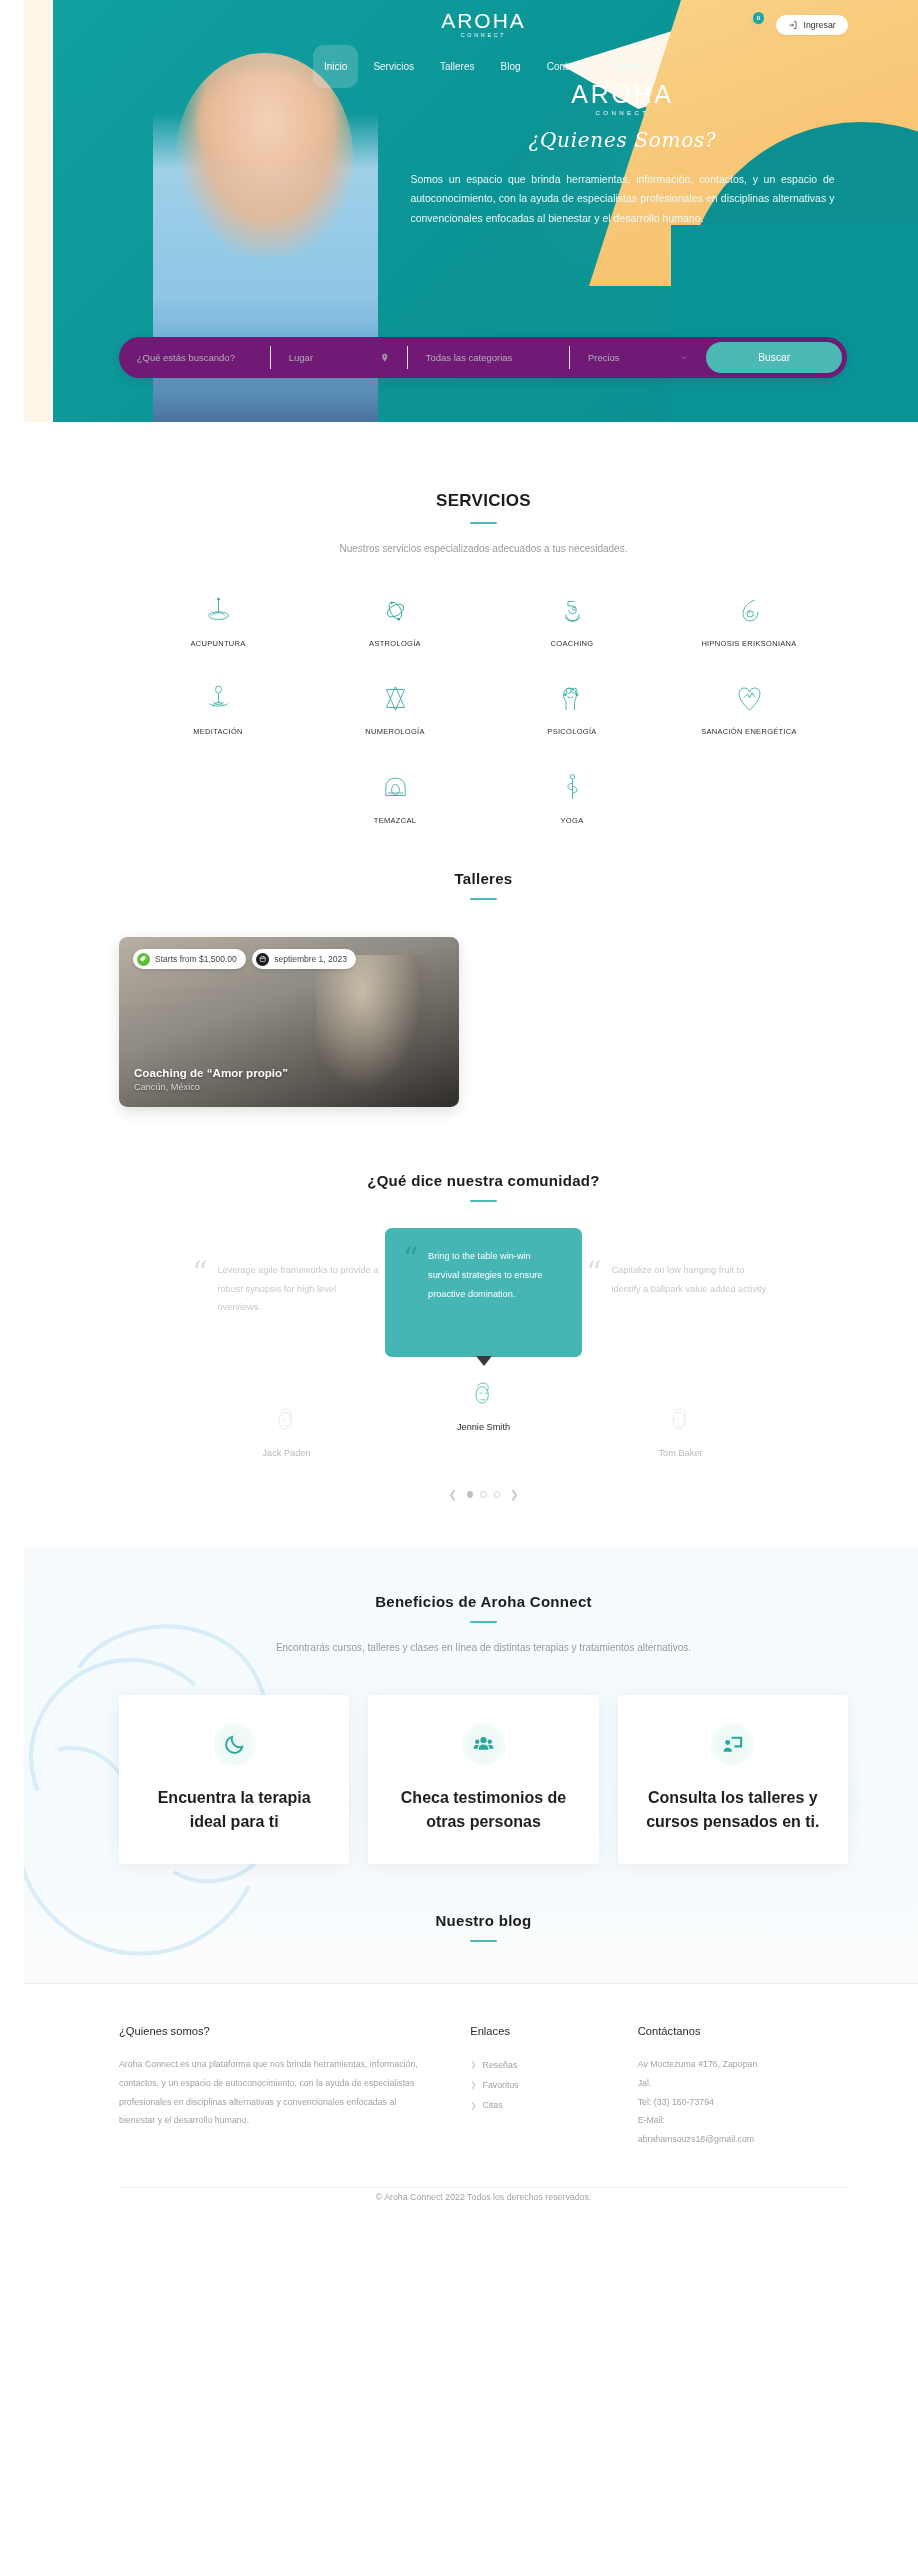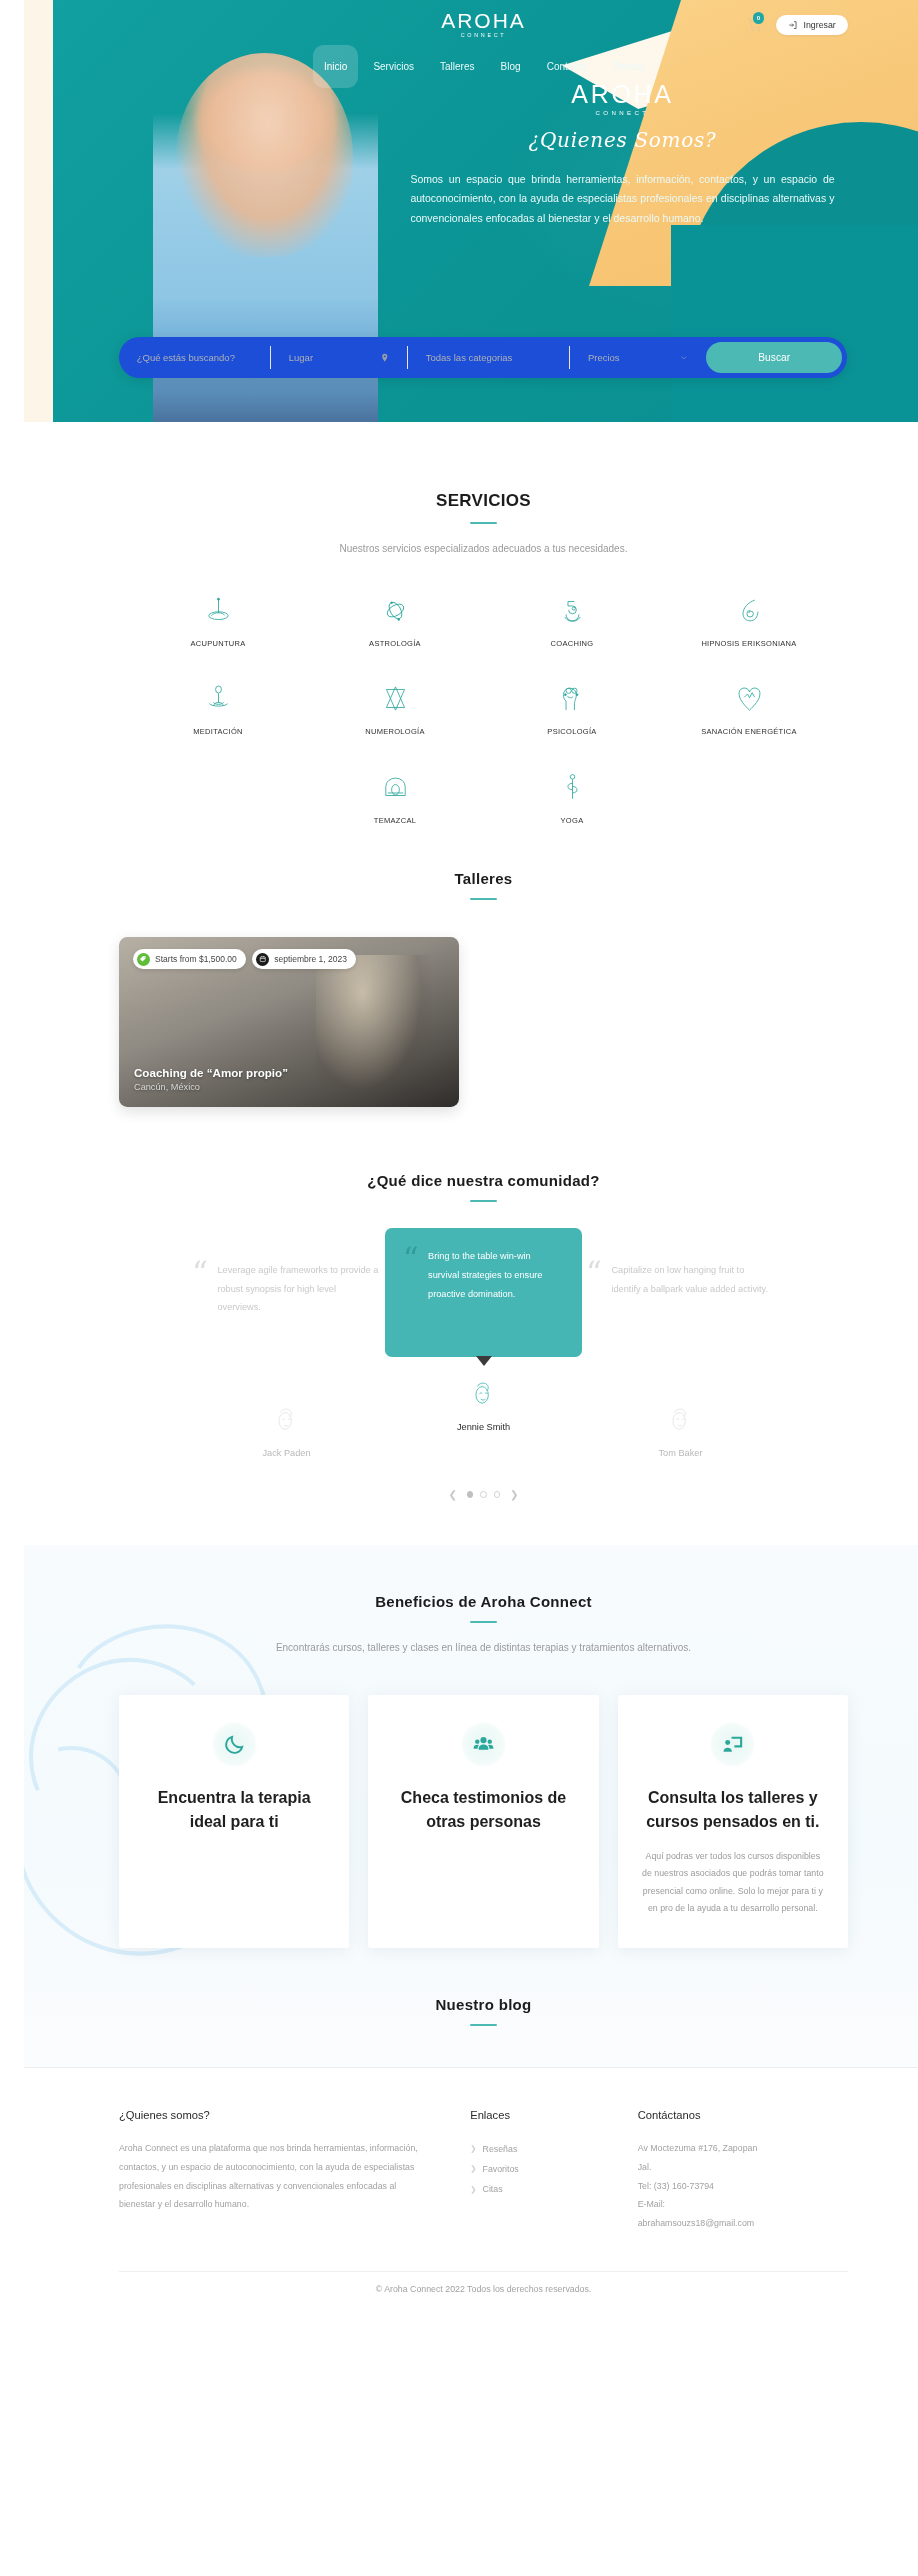--- a/index.html
+++ b/index.html
@@ -110,21 +110,21 @@
   .hero-script{
     color:#fff;font-family:"DejaVu Serif", serif;font-style:italic;font-size:20px;margin-top:12.2px;letter-spacing:0.7px;
   }
   .hero-para{
     color:#eafaf9;font-size:10.5px;line-height:1.85;margin-top:17.7px;text-align:justify;
     padding:0 5.4px;
   }
 
   
   .searchbar{
-    position:absolute;left:95px;top:337px;width:728px;height:41px;background:#1d4ed8;border-radius:23px;
+    position:absolute;left:95px;top:337px;width:728px;height:41px;background:#701a75;border-radius:23px;
     display:flex;align-items:center;z-index:25;box-shadow:0 2.7px 12.2px rgba(0,0,0,.10);
   }
   .sb-field{
     flex:1;display:flex;align-items:center;justify-content:space-between;padding:0 17.7px;
     height:23px;border-right:0.7px solid #e8e8e8;color:#aeb1b3;font-size:9.5px;
   }
   .sb-field:nth-child(1){flex:1.15;}
   .sb-field:nth-child(3){flex:1.25;border-right:0.7px solid #e8e8e8;}
   .sb-field.last{border-right:none;}
   .sb-btn{
@@ -246,21 +246,21 @@
   }
   .foot-grid{display:flex;gap:0;}
   .foot-col-1{width:381px;padding-right:48px;}
   .foot-col-2{width:184px;}
   .foot-col-3{width:231px;}
   .foot-h{font-size:11.2px;color:#2a2a2a;margin-bottom:17.7px;}
   .foot-p{font-size:8.8px;line-height:2.15;color:#a2a2a2;}
   .foot-link{font-size:8.8px;color:#a2a2a2;line-height:2.3;display:flex;align-items:center;gap:6.1px;cursor:pointer;}
   .foot-chev{color:#cfcfcf;font-size:7.5px;}
   .copyright{
-    margin-top:38px;border-top:0.7px solid #efefef;padding:12px 0 23px;text-align:center;
+    margin-top:38px;border-top:0.7px solid #efefef;padding:4px 0 23px;text-align:center;
     color:#a2a2a2;font-size:8.8px;
   }
 </style>
 </head>
 <body>
 
 <div class="page">
 
   <section class="hero">
     <div class="hero-bg"></div>
@@ -587,21 +587,20 @@
       </div>
       <div class="ben-card">
         <div class="ben-ico">
           <svg viewBox="0 0 24 24" fill="none" stroke="#2ba79b" stroke-width="2.2">
               <path d="M11 5h10v9h-7"></path>
               <circle cx="7" cy="10" r="2.6" fill="#2ba79b" stroke="none"></circle>
               <path d="M2.6 19.5c0-2.6 2-4.2 4.4-4.2s4.4 1.6 4.4 4.2z" fill="#2ba79b" stroke="none"></path>
             </svg>
         </div>
         <h3 class="ben-title">Consulta los talleres y cursos pensados en ti.</h3>
-        <p class="ben-text">Aquí podras ver todos los cursos disponibles de nuestros asociados que podrás tomar tanto presencial como online. Solo lo mejor para ti y en pro de la ayuda a tu desarrollo personal.</p>
       </div>
     </div>
 
     <div class="blog-head">
       <h2 class="sec-title small">Nuestro blog</h2>
       <div class="sec-rule"></div>
     </div>
   </section>
 
   <footer class="footer">

